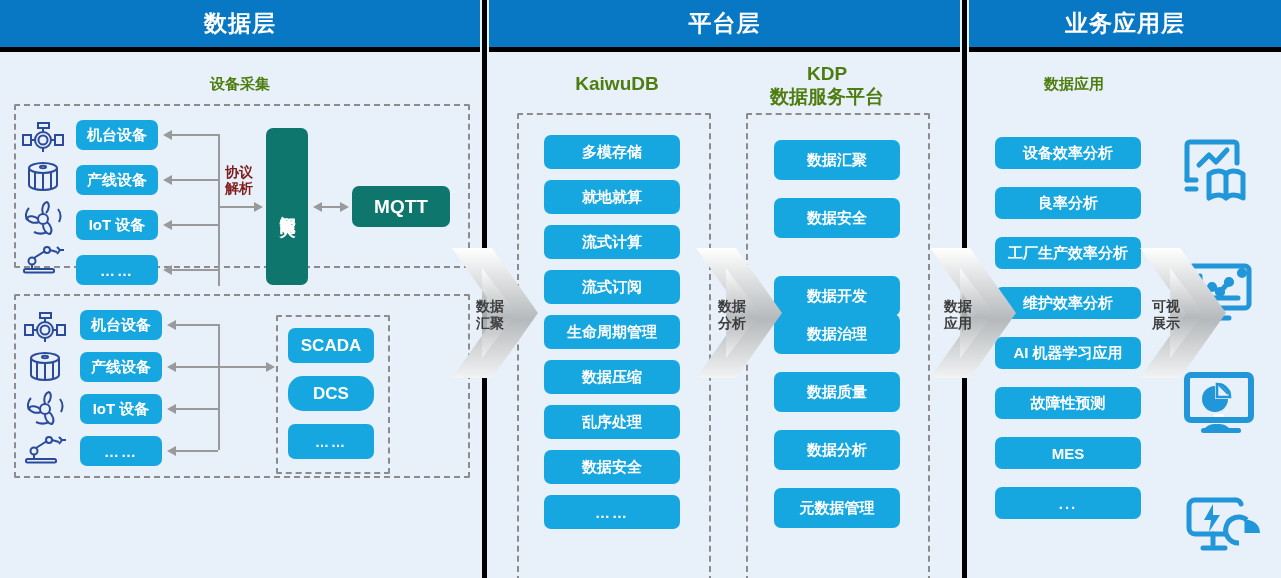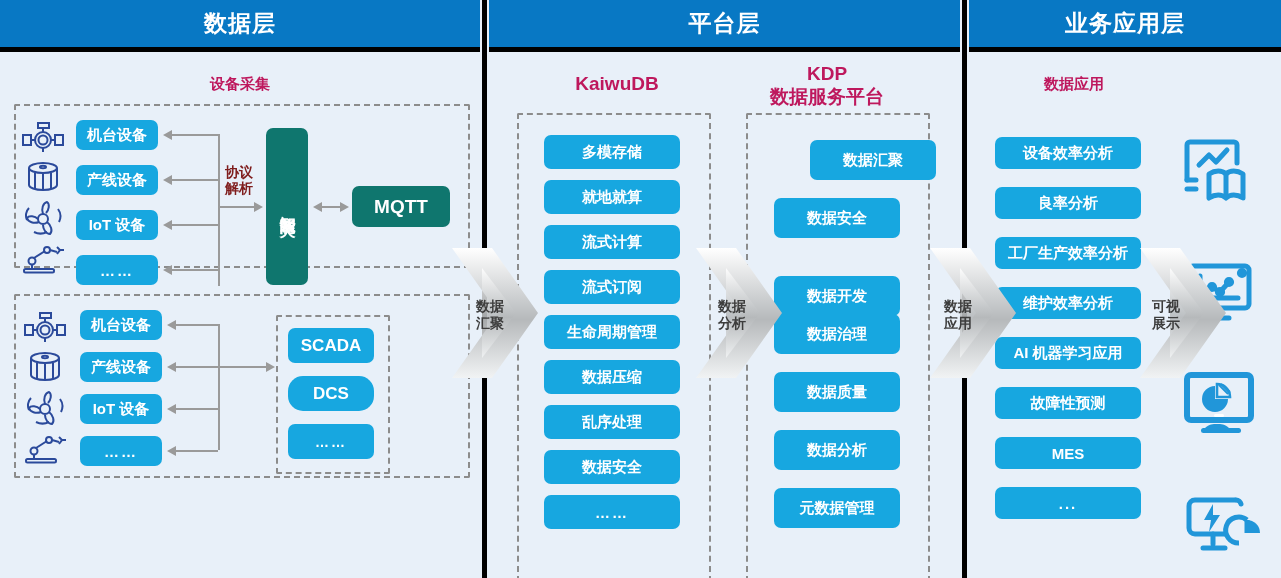--- a/index.html
+++ b/index.html
@@ -26,21 +26,21 @@
     background:#0878c4;
     display:flex;align-items:center;justify-content:center;
     color:#ffffff;font-size:23px;font-weight:bold;letter-spacing:1px;
   }
   .col-headrule{position:absolute;left:0;right:0;top:47px;height:5px;background:#000;}
 
   .col-body{position:absolute;left:0;right:0;top:52px;bottom:0;background:#e8f0f9;}
 
   .sect-title{
     position:absolute;text-align:center;
-    color:#be185d;font-size:15px;font-weight:bold;line-height:19px;
+    color:#4d7c0f;font-size:15px;font-weight:bold;line-height:19px;
   }
 
   
   .dash{
     position:absolute;border:2px dashed #8c8c8c;border-radius:2px;
   }
 
   
   .pill{
     position:absolute;
@@ -284,21 +284,21 @@
       <div class="pill md" style="left:55px;top:128px;width:136px;height:34px;">就地就算</div>
       <div class="pill md" style="left:55px;top:173px;width:136px;height:34px;">流式计算</div>
       <div class="pill md" style="left:55px;top:218px;width:136px;height:34px;">流式订阅</div>
       <div class="pill md" style="left:55px;top:263px;width:136px;height:34px;">生命周期管理</div>
       <div class="pill md" style="left:55px;top:308px;width:136px;height:34px;">数据压缩</div>
       <div class="pill md" style="left:55px;top:353px;width:136px;height:34px;">乱序处理</div>
       <div class="pill md" style="left:55px;top:398px;width:136px;height:34px;">数据安全</div>
       <div class="pill md dots" style="left:55px;top:443px;width:136px;height:34px;">……</div>
 
       <div class="dash" style="left:257px;top:61px;width:180px;height:465px;"></div>
-      <div class="pill md" style="left:285px;top:88px;width:126px;height:40px;margin-left:36px;">数据汇聚</div>
+      <div class="pill md" style="left:285px;top:88px;width:126px;height:40px;">数据汇聚</div>
       <div class="pill md" style="left:285px;top:146px;width:126px;height:40px;">数据安全</div>
       <div class="pill md" style="left:285px;top:204px;width:126px;height:40px;margin-top:20px;">数据开发</div>
       <div class="pill md" style="left:285px;top:262px;width:126px;height:40px;">数据治理</div>
       <div class="pill md" style="left:285px;top:320px;width:126px;height:40px;">数据质量</div>
       <div class="pill md" style="left:285px;top:378px;width:126px;height:40px;">数据分析</div>
       <div class="pill md" style="left:285px;top:436px;width:126px;height:40px;">元数据管理</div>
 
     </div>
   </div>
 

